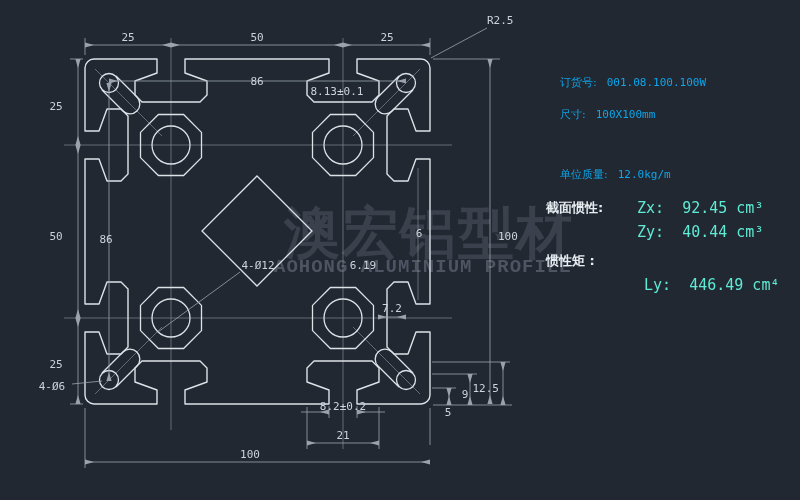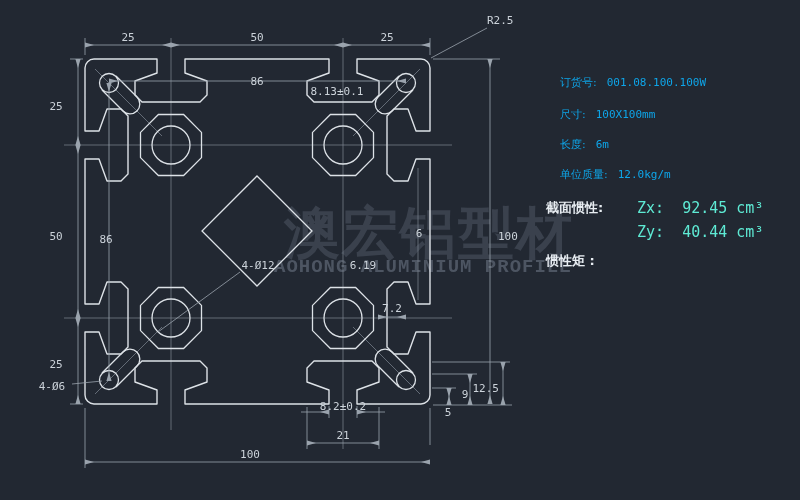--- a/index.html
+++ b/index.html
@@ -158,25 +158,23 @@
       <text x="52" y="390" text-anchor="middle" font-size="10">4-Ø6</text>
     </g>
   </svg>
 
   <div class="spec-row" style="top:62px">
     <span class="lab">订货号:</span><span class="val">001.08.100.100W</span>
   </div>
   <div class="spec-row" style="top:94px">
     <span class="lab">尺寸:</span><span class="val">100X100mm</span>
   </div>
-  <div class="spec-row" style="top:124px">
-    <span class="lab">长度:</span><span class="val">6m</span>
-  </div>
   <div class="spec-row" style="top:154px">
     <span class="lab">单位质量:</span><span class="val">12.0kg/m</span>
   </div>
 
   <div class="prop-label" style="top:199px">截面惯性:</div>
   <div class="prop-row" style="left:637px;top:199px">Zx:  92.45 cm³</div>
   <div class="prop-row" style="left:637px;top:223px">Zy:  40.44 cm³</div>
   <div class="prop-label" style="top:252px">惯性矩 :</div>
+  <div class="prop-row" style="left:644px;top:276px">Ly:  446.49 cm⁴</div>
 
 </div>
 
 </body></html>

